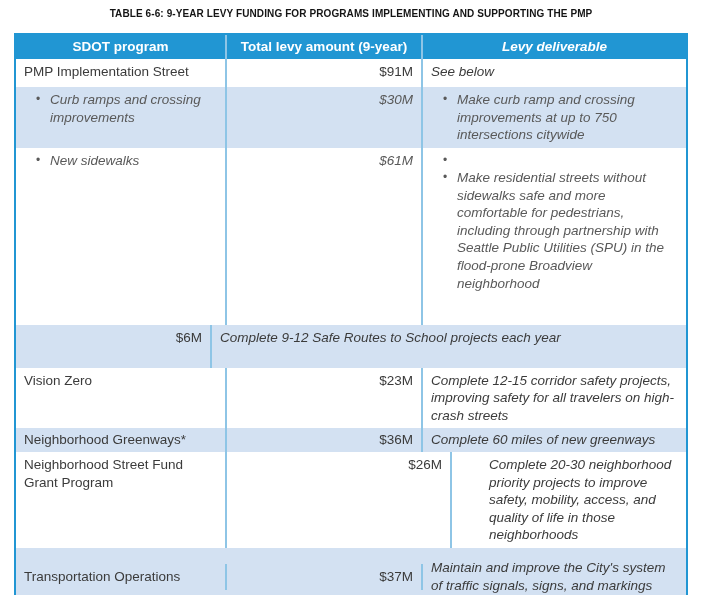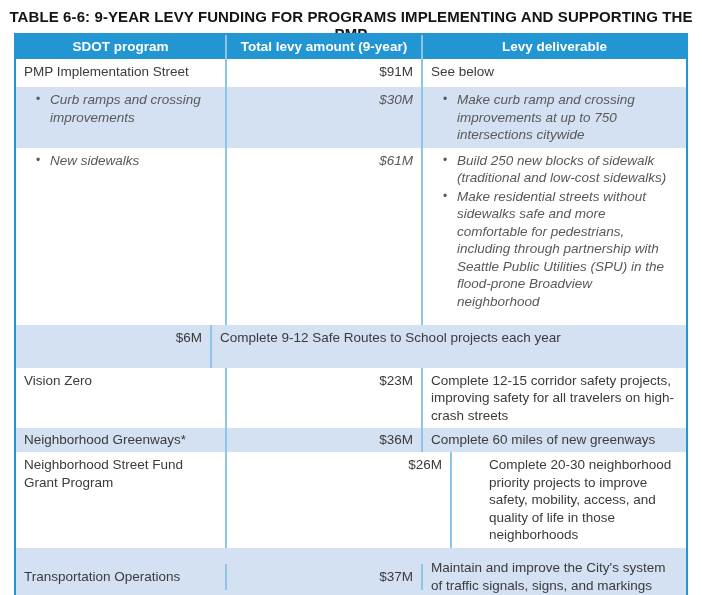--- a/index.html
+++ b/index.html
@@ -2,34 +2,34 @@
 <html><head>
 <meta charset="utf-8">
 <style>
   * { box-sizing: border-box; margin: 0; padding: 0; }
   html, body { width: 702px; height: 595px; background: #ffffff;
     font-family: "Liberation Sans", sans-serif; }
   body { position: relative; overflow: hidden; }
 
   .doc-title {
     position: absolute; top: 8px; left: 0; width: 702px;
-    text-align: center; font-size: 15px; font-weight: bold;
+    text-align: center; font-size: 10px; font-weight: bold;
     color: #141414; letter-spacing: 0.1px;
   }
 
   .levy-table {
     position: absolute; left: 14px; top: 33px; width: 674px;
     border: 2px solid #2196d3;
   }
 
   .row { display: flex; align-items: stretch; width: 100%; }
 
   .c1 { width: 211px; border-right: 2px solid #8ec5e6; }
   .c2 { width: 196px; border-right: 2px solid #8ec5e6; text-align: right; }
-  .c3 { flex: 1; }
+  .c3 { flex: 1; font-style: italic; }
   .cell { padding: 4px 8px 4px 8px; font-size: 13.5px; line-height: 1.3; color: #3b3b3b; }
 
   .header-row { background: #2196d3; min-height: 24px; }
   .header-row .cell {
     color: #ffffff; font-weight: bold; text-align: center;
     padding: 3px 4px; font-size: 13.5px;
   }
 
   .bg-white { background: #ffffff; }
   .bg-alt   { background: #d3e1f2; }
@@ -90,21 +90,20 @@
     <div class="cell c1">
       <div class="bullet-item">
         <span class="bullet-dot">•</span>
         <span class="bullet-text">New sidewalks</span>
       </div>
     </div>
     <div class="cell c2">$61M</div>
     <div class="cell c3">
       <div class="bullet-item">
         <span class="bullet-dot">•</span>
-        <span class="bullet-text">Build 250 new blocks of sidewalk (traditional and low-cost sidewalks)</span>
       </div>
       <div class="bullet-item">
         <span class="bullet-dot">•</span>
         <span class="bullet-text">Make residential streets without sidewalks safe and more comfortable for pedestrians, including through partnership with Seattle Public Utilities (SPU) in the flood-prone Broadview neighborhood</span>
       </div>
     </div>
   </div>
 
   <div class="row r3 bg-alt">
     <div class="cell c2">$6M</div>

